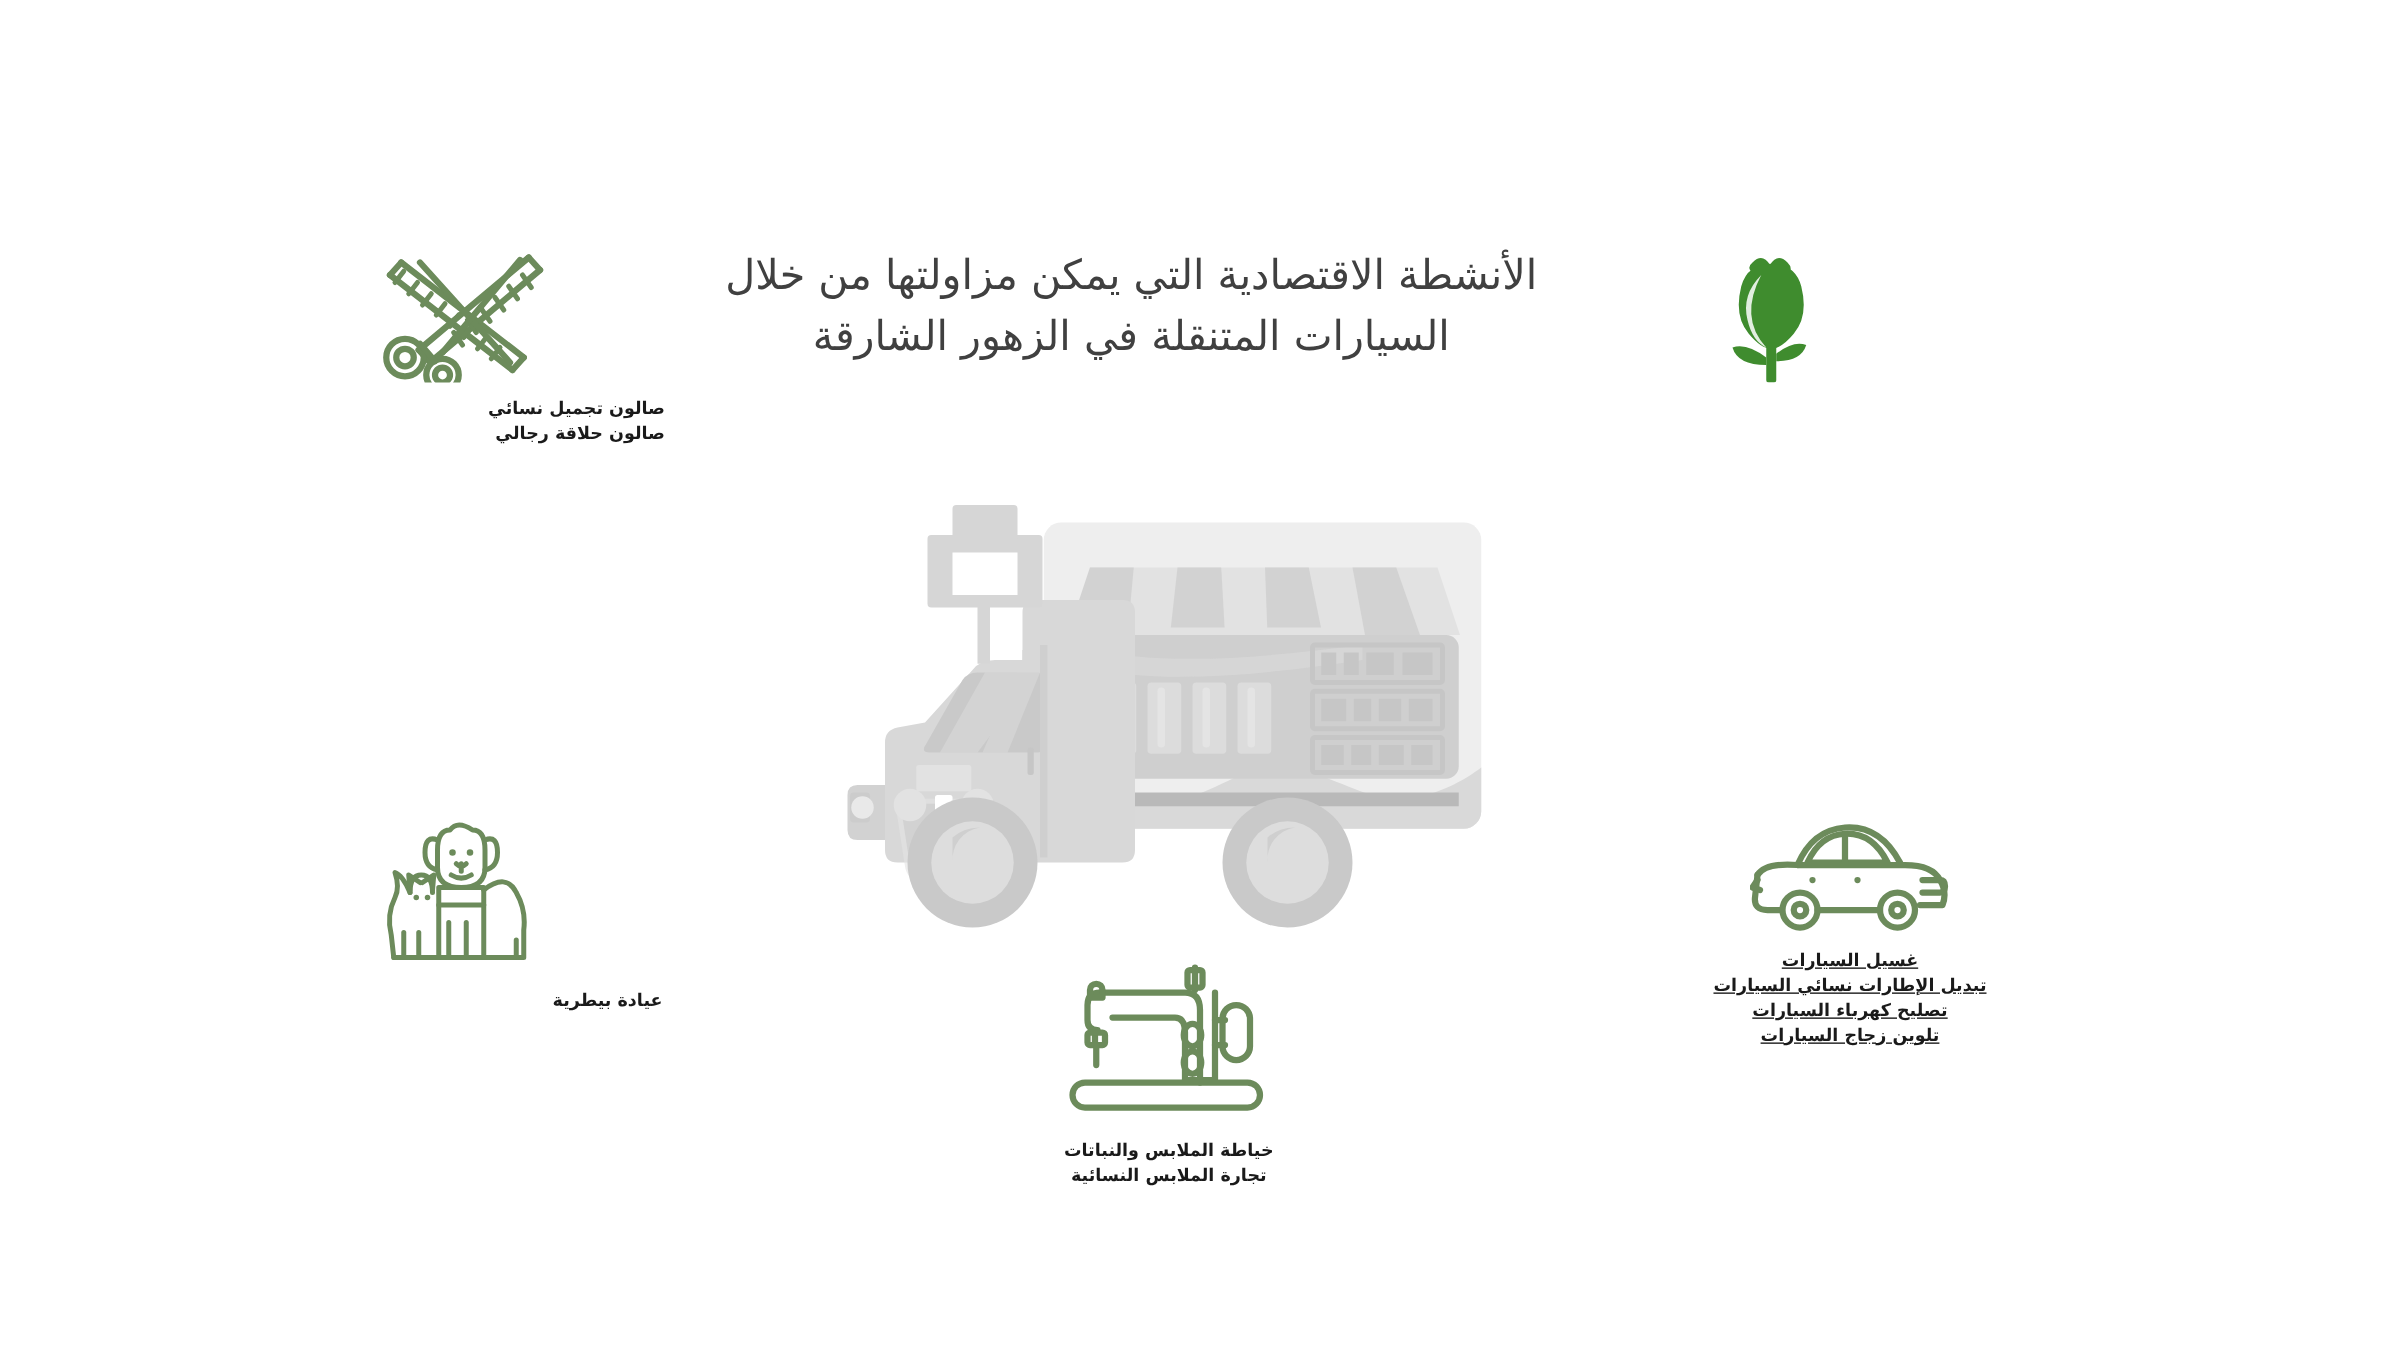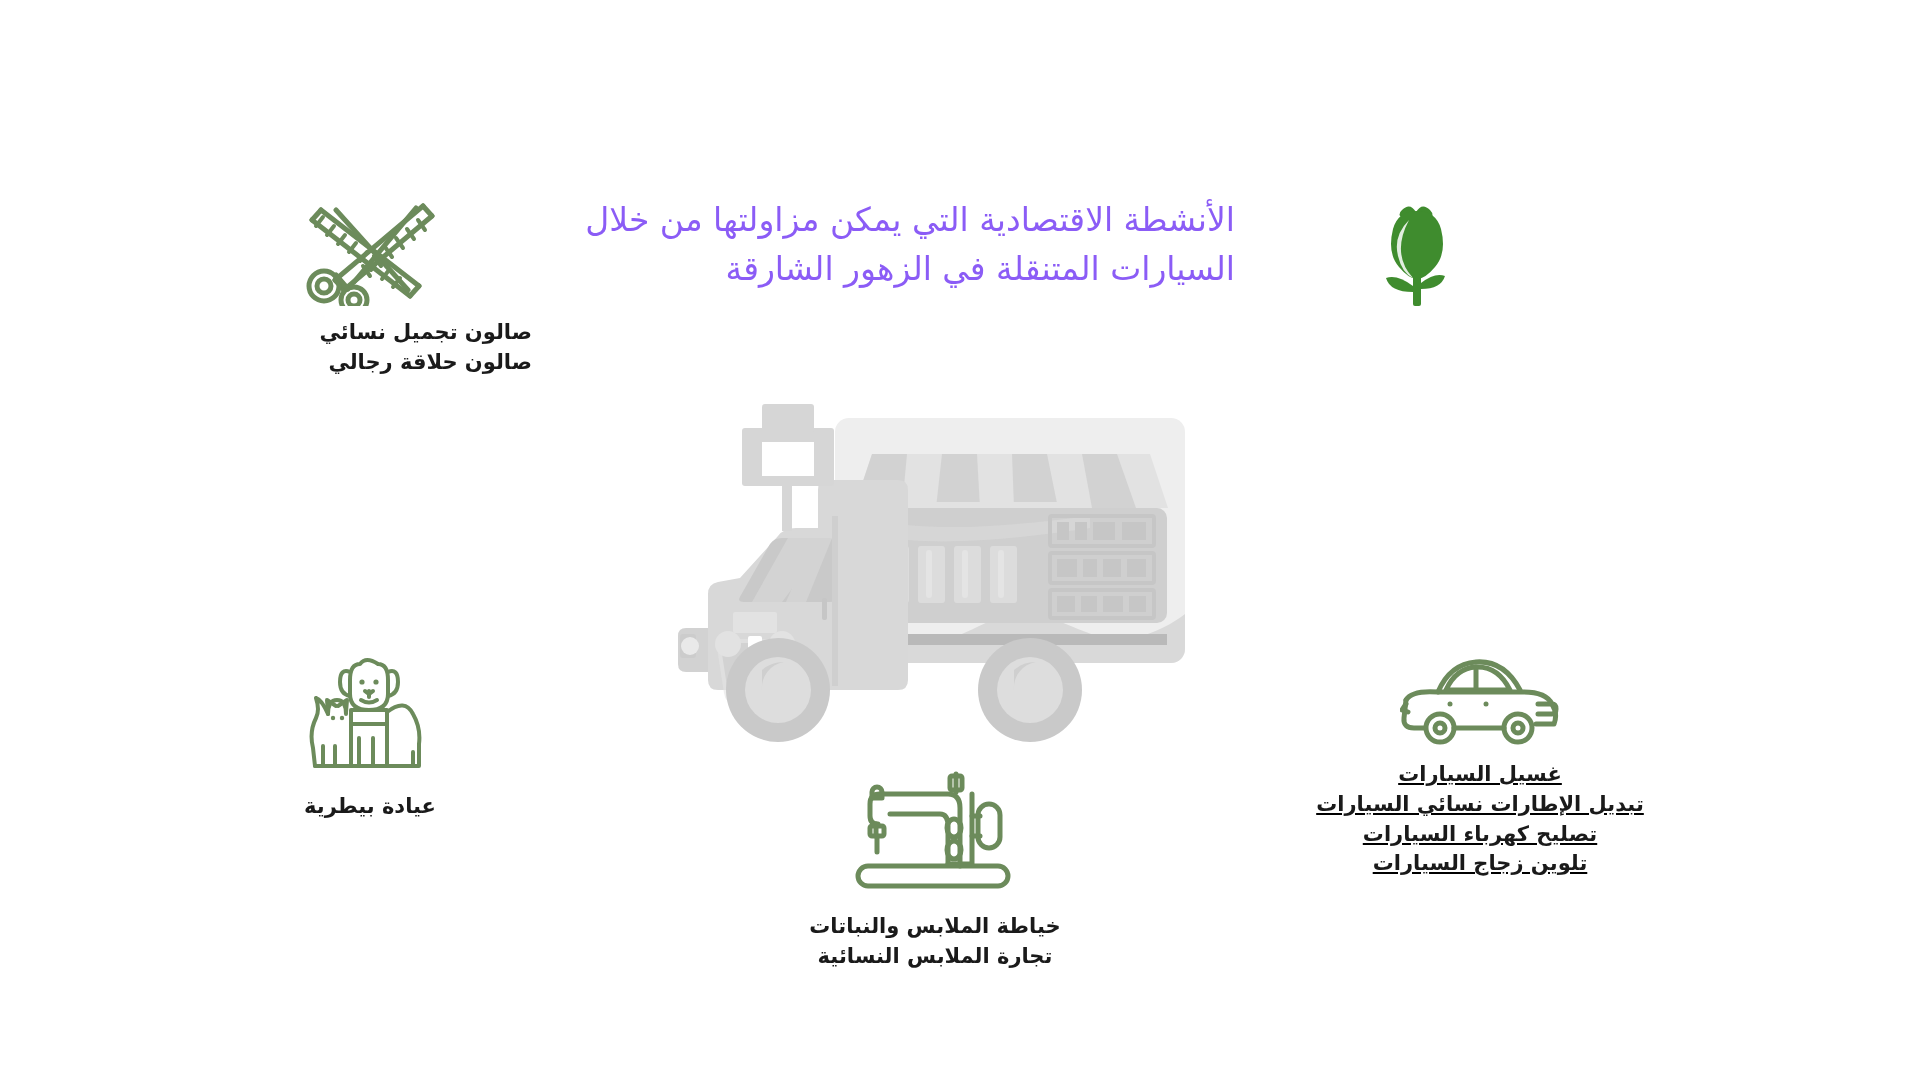--- a/index.html
+++ b/index.html
@@ -27,60 +27,59 @@
   
   .title-block {
     position: absolute;
     left: 575px;
     top: 196px;
     width: 660px;
     text-align: center;
     direction: rtl;
   }
   .title-line {
-    color: #8b5cf6;
+    color: #404040;
     font-size: 33px;
     line-height: 1.48;
     font-weight: 400;
     white-space: nowrap;
     font-family: "DejaVu Sans", "Liberation Sans", sans-serif;
-    text-align: right;
   }
 
   
   .node {
     position: absolute;
     direction: rtl;
     text-align: center;
   }
   .node .icon-wrap {
     display: flex;
     align-items: flex-end;
     justify-content: center;
     width: 100%;
   }
   .node .caption {
     margin-top: 12px;
     color: #1a1a1a;
-    font-size: 21px;
+    font-size: 14px;
     font-weight: 700;
     line-height: 1.42;
     direction: rtl;
     white-space: nowrap;
   }
   .caption-line { display: block; }
 
   
   #node-salon      { left: 212px;  top: 186px;  width: 320px; }
   #node-salon .caption { text-align: right; padding-left: 0; }
 
   #node-flowers    { left: 1272px; top: 186px;  width: 290px; }
 
   #node-vet        { left: 210px;  top: 650px;  width: 320px; }
-  #node-vet .caption { }
+  #node-vet .caption { text-align: right; }
 
   #node-tailor     { left: 780px;  top: 770px;  width: 310px; }
 
   #node-carservice { left: 1300px; top: 648px;  width: 360px; text-decoration: underline; }
 
   
   .truck {
     position: absolute;
     left: 530px;
     top: 398px;

